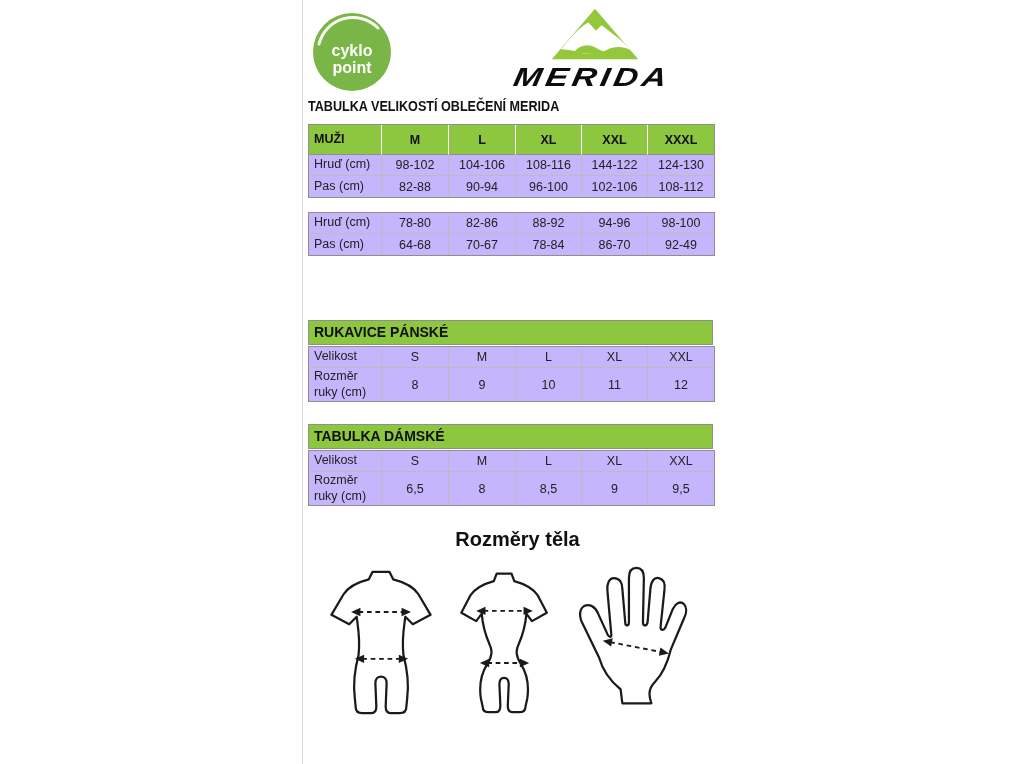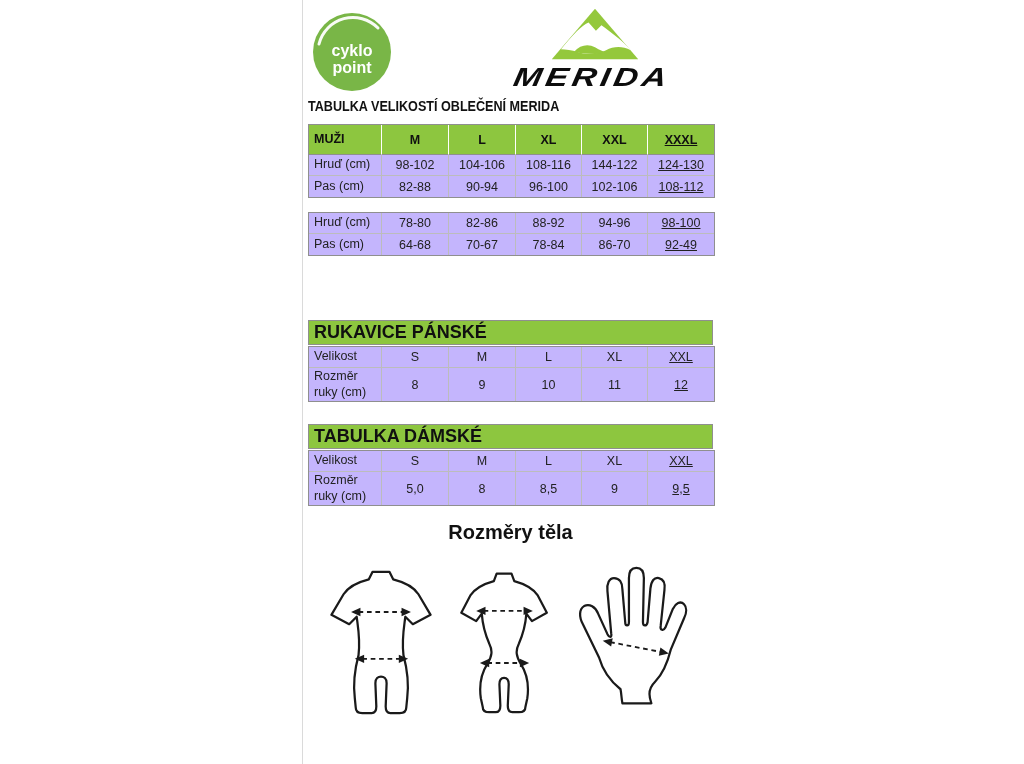--- a/index.html
+++ b/index.html
@@ -31,44 +31,44 @@
   table.size-table{
     position:absolute;left:308px;width:405px;
     border-collapse:separate;border-spacing:0;table-layout:fixed;
     border:1px solid #8f8f8f;font-family:"Liberation Sans",sans-serif;
   }
   table.size-table td{
     border-right:1px solid #bcbcbc;border-bottom:1px solid #bcbcbc;
     text-align:center;font-size:12.5px;color:#222;height:21px;padding:1px 2px;
     vertical-align:middle;background:#c4b5fd;
   }
-  table.size-table td:last-child{border-right:none;text-decoration:underline;}
+  table.size-table td:last-child{border-right:none;}
   table.size-table tr:last-child td{border-bottom:none;}
   table.size-table td.lbl{text-align:left;padding-left:5px;line-height:1.25;}
   table.size-table tr.ghead td{
     background:#8dc63f;border-right:1px solid #ffffff;border-bottom:1px solid #8f8f8f;
     font-weight:bold;color:#101010;height:30px;
   }
   table.size-table tr.ghead td:last-child{border-right:none;}
   table.size-table tr.ghead td.lbl{font-weight:bold;}
   .tbl-men{top:124px;}
   .tbl-women{top:212px;}
   .tbl-gloves-men{top:346px;}
   .tbl-gloves-women{top:450px;}
   .glove-bar{
     position:absolute;left:308px;width:405px;height:25px;
     background:#8dc63f;border:1px solid #8f8f8f;
-    font-size:18px;font-weight:bold;color:#101010;
+    font-size:14px;font-weight:bold;color:#101010;
     line-height:23px;padding-left:5px;
   }
   .bar-gloves-men{top:320px;}
   .bar-gloves-women{top:424px;}
   
   .body-heading{
-    position:absolute;left:303px;top:521px;width:415px;margin:0;
+    position:absolute;left:303px;top:521px;width:415px;margin:7px;
     text-align:center;font-size:20px;font-weight:bold;color:#111;
   }
   .fig{position:absolute;}
   .fig-male{left:322px;top:569px;width:118px;height:146px;}
   .fig-female{left:449px;top:570px;width:112px;height:145px;}
   .fig-hand{left:567px;top:565px;width:122px;height:142px;}
   .outline{fill:#ffffff;stroke:#1a1a1a;stroke-width:2.4;stroke-linejoin:round;stroke-linecap:round;}
   .dash{stroke:#1a1a1a;stroke-width:2;stroke-dasharray:5 4;fill:none;}
   .ah{fill:#1a1a1a;stroke:none;}
 </style>
@@ -207,21 +207,21 @@
       <tr>
         <td class="lbl">Velikost</td>
         <td>S</td>
         <td>M</td>
         <td>L</td>
         <td>XL</td>
         <td>XXL</td>
       </tr>
       <tr>
         <td class="lbl">Rozměr ruky (cm)</td>
-        <td>5,0</td>
+        <td>6,5</td>
         <td>8</td>
         <td>8,5</td>
         <td>9</td>
         <td>9,5</td>
       </tr>
     </tbody>
   </table>
 
   <h2 class="body-heading">Rozměry těla</h2>
 

